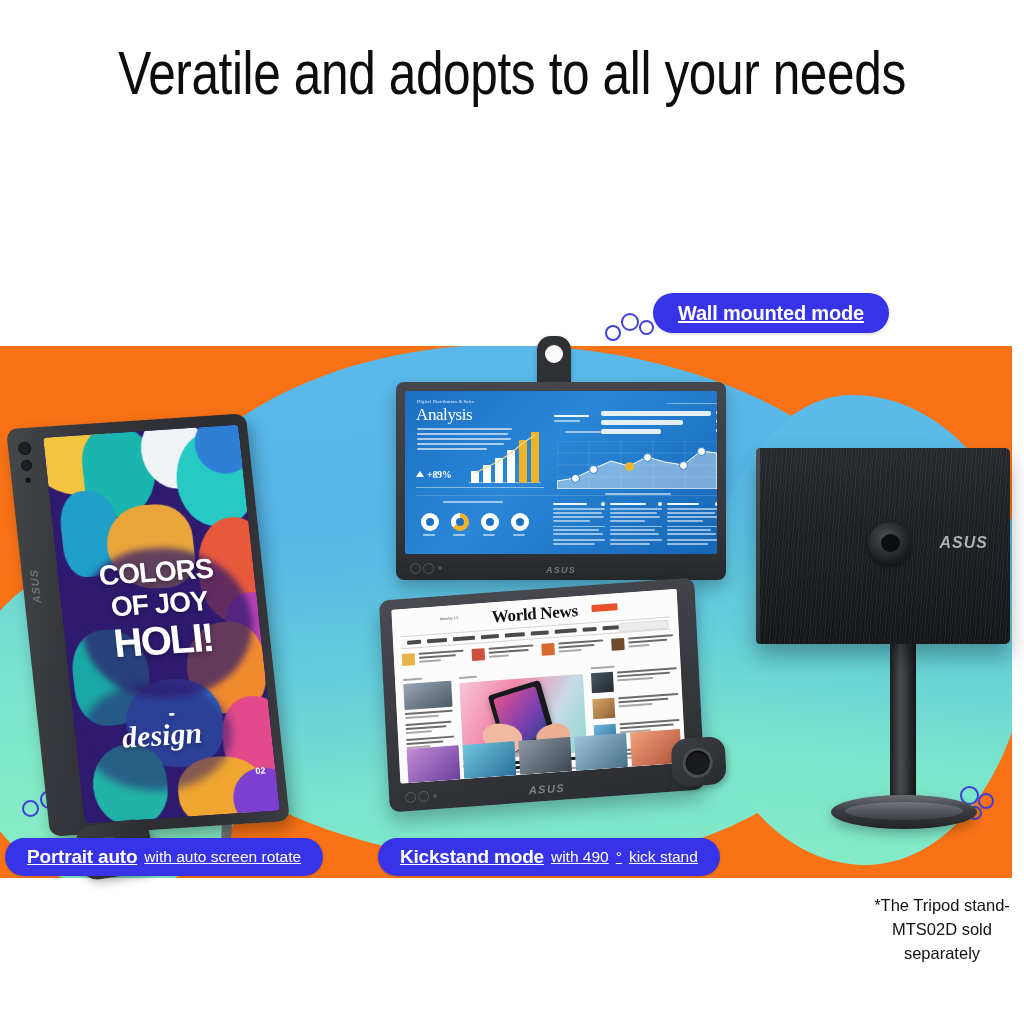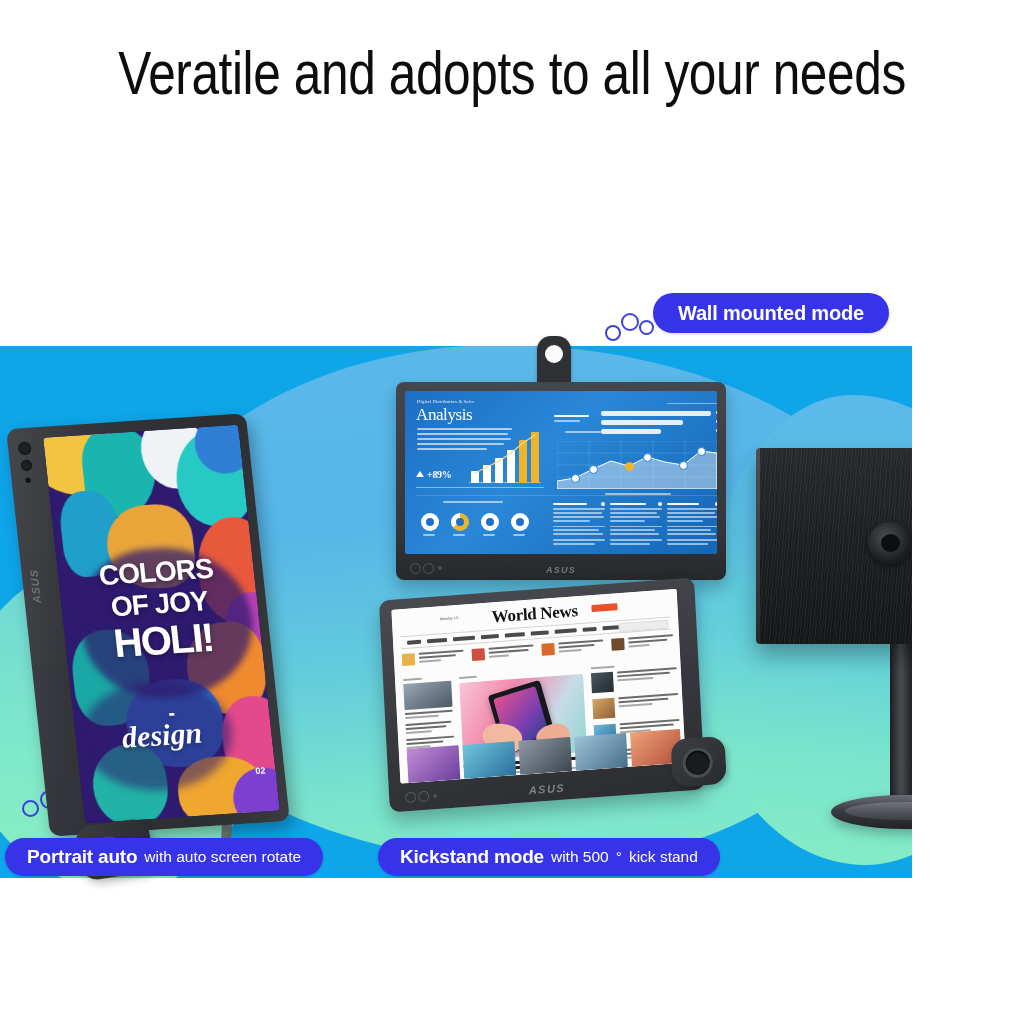--- a/index.html
+++ b/index.html
@@ -1,17 +1,17 @@
 <!DOCTYPE html>
 <html><head>
 <meta charset="utf-8">
 <style>
   html,body{margin:0;padding:0;background:#fff;}
   body{width:1024px;height:1024px;font-family:"Liberation Sans",sans-serif;overflow:hidden;}
-  #stage{position:relative;width:912px;height:1024px;background:#0ea5e9;overflow:hidden;}
+  #stage{position:relative;width:1024px;height:1024px;background:#f97316;overflow:hidden;}
 
   
   .title{
     position:absolute;left:0;top:40px;width:1024px;text-align:center;
     font-family:"Liberation Sans Narrow","Liberation Sans",sans-serif;
     font-size:62px;line-height:66px;color:#0d0d0d;font-weight:400;
     letter-spacing:-0.5px;transform:scaleX(0.80);transform-origin:50% 50%;
     white-space:nowrap;
   }
 
@@ -36,21 +36,21 @@
   .blob-mask-bottom{position:absolute;left:0;top:878px;width:1024px;height:160px;background:#fff;}
   .blob-mask-r{position:absolute;left:1012px;top:330px;width:40px;height:560px;background:#fff;}
 
   
   .ring{position:absolute;border:2.5px solid #4040d8;border-radius:50%;background:transparent;}
 
   
   .badge{
     position:absolute;background:#3633e8;border-radius:999px;color:#fff;
     display:flex;align-items:center;justify-content:flex-end;gap:7px;
-    box-shadow:0 1px 3px rgba(0,0,0,.18);white-space:nowrap;
+    box-shadow:0 1px 3px rgba(0,0,0,.18);white-space:nowrap;text-decoration:underline;
   }
   .badge .bold{font-weight:700;letter-spacing:-0.2px;}
   .badge .light{font-weight:400;}
 
   #badge-wall{left:653px;top:293px;height:40px;padding:0 25px;font-size:20px;}
   #badge-portrait{left:5px;top:838px;height:38px;padding:0 22px;font-size:19px;}
   #badge-portrait .light{font-size:15.5px;}
   #badge-kick{left:378px;top:838px;height:38px;padding:0 22px;font-size:19px;}
   #badge-kick .light{font-size:15.5px;}
   #badge-tripod{left:858px;top:838px;height:38px;padding:0 24px;font-size:19px;}
@@ -610,20 +610,21 @@
     <span class="bold">Wall mounted mode</span>
   </div>
 
   <div class="badge" id="badge-portrait">
     <span class="bold">Portrait auto</span>
     <span class="light">with auto screen rotate</span>
   </div>
 
   <div class="badge" id="badge-kick">
     <span class="bold">Kickstand mode</span>
-    <span class="light">with 500</span>
+    <span class="light">with 490</span>
     <span class="light deg">°</span>
     <span class="light">kick stand</span>
   </div>
 
 
+  <div class="footnote" id="fn-right">*The Tripod stand-MTS02D sold separately</div>
 
 </div>
 
 </body></html>

